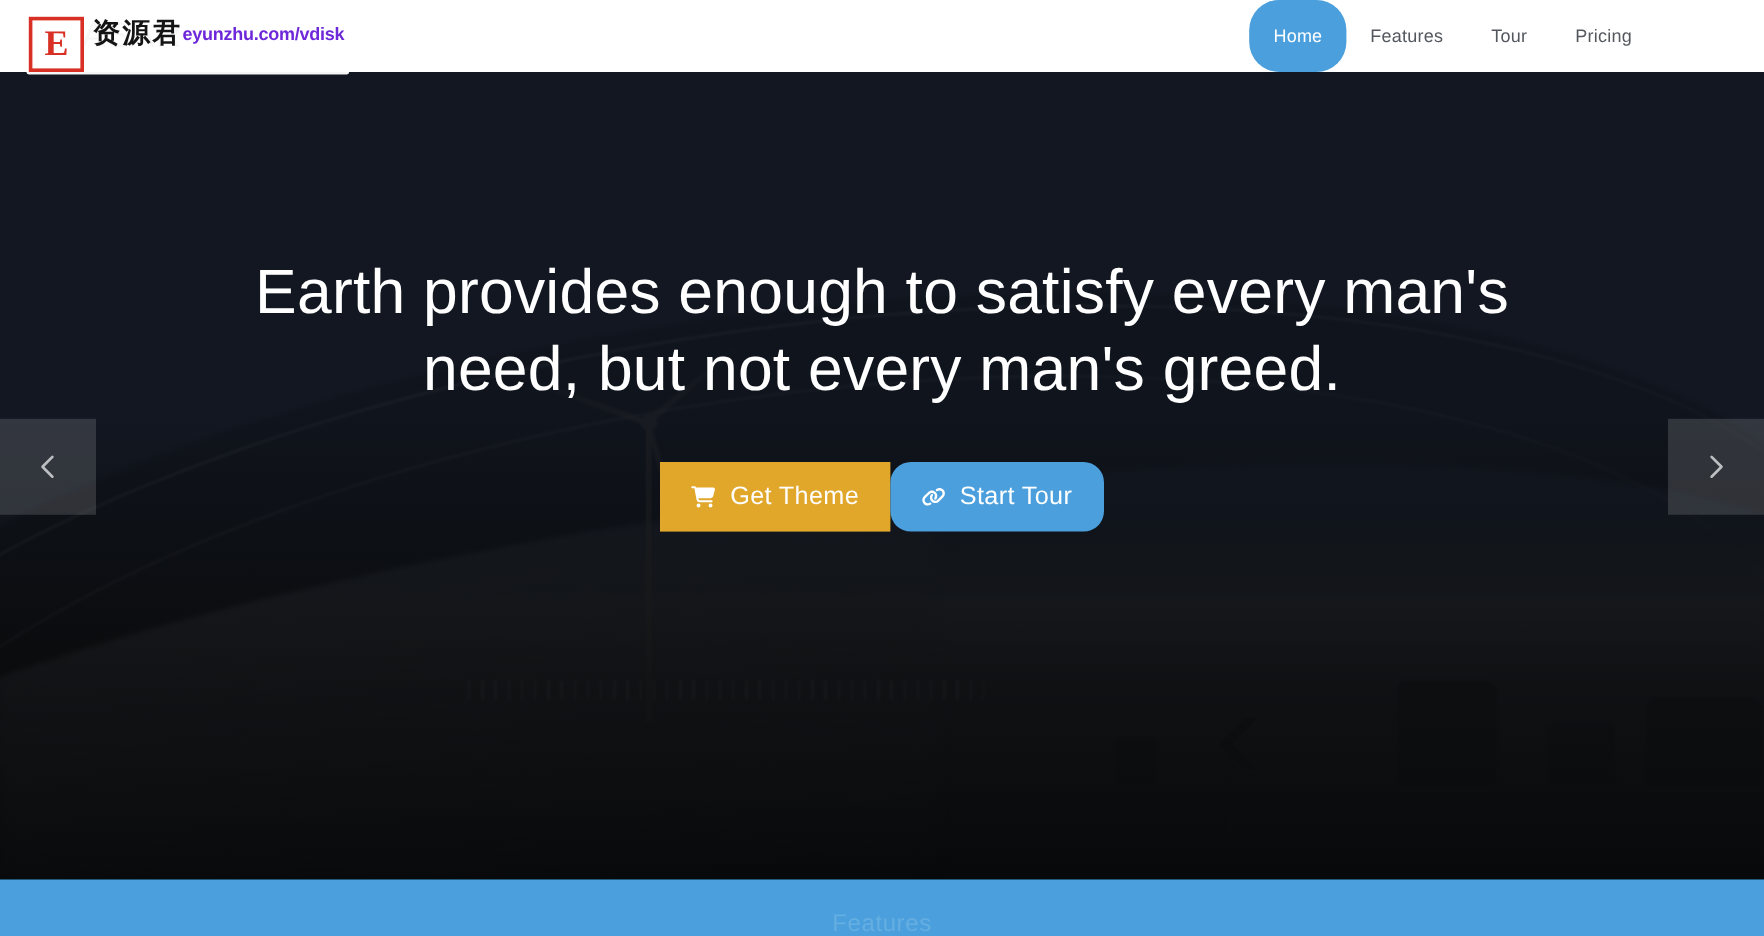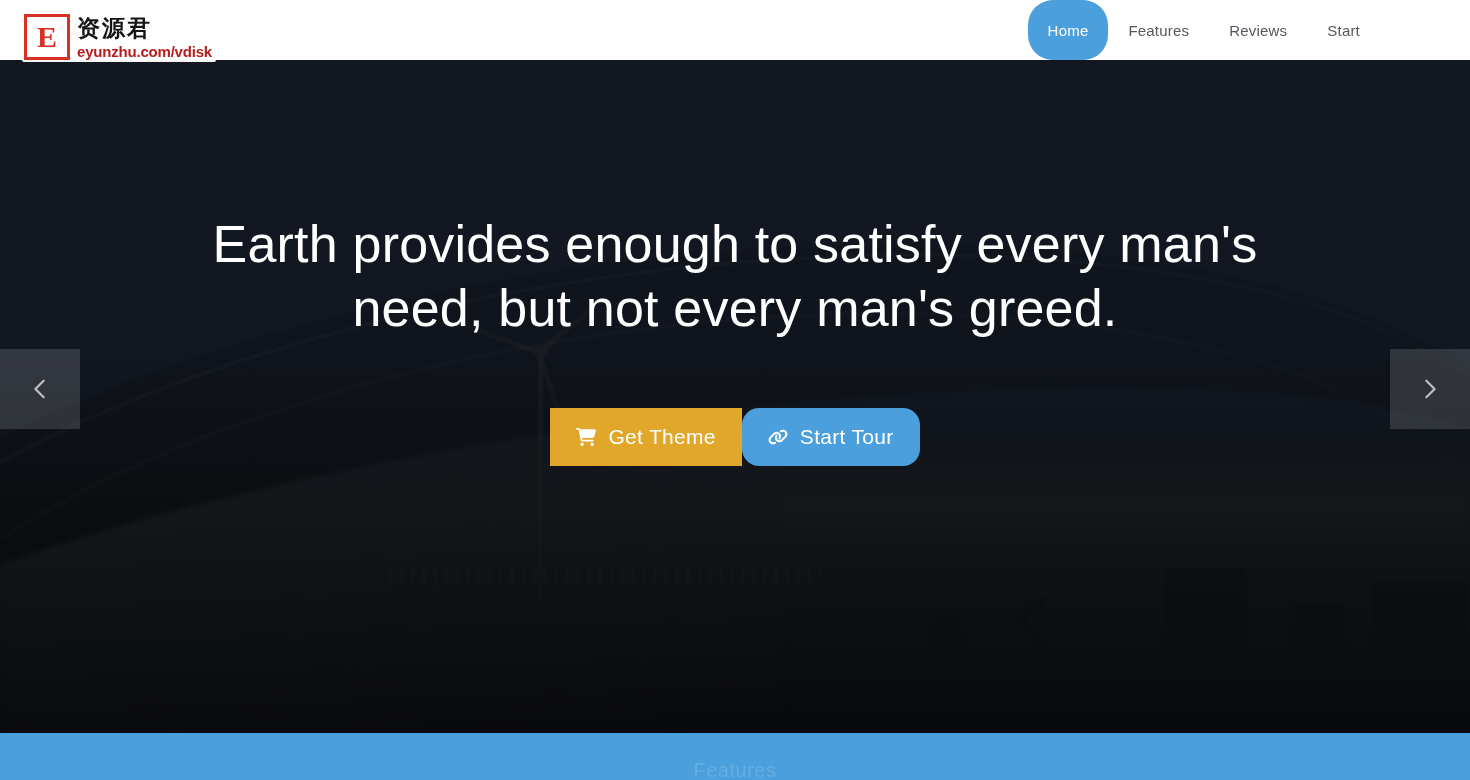--- a/index.html
+++ b/index.html
@@ -136,21 +136,21 @@
   .hero-content{
     position:absolute; inset:0;
     display:flex; flex-direction:column; align-items:center;
     padding-top:152px; z-index:10;
   }
   .hero-title{
     width:1140px; text-align:center;
     font-size:52px; line-height:64px; font-weight:300;
     color:#ffffff; letter-spacing:.2px;
   }
-  .hero-actions{ margin-top:68px; display:flex; }
+  .hero-actions{ margin-top:45px; display:flex; }
   .btn{
     display:flex; align-items:center; gap:12px;
     height:58px; padding:0 26px;
     font-size:21px; font-weight:300; color:#ffffff;
     border:none; cursor:pointer; letter-spacing:.3px;
     font-family:"Liberation Sans", sans-serif;
   }
   .btn-theme{ background:#e0a72b; }
   .btn-tour{ background:#4a9fdc;border-radius:17px; }
   .btn svg{ width:20px; height:20px; fill:#ffffff; flex:0 0 auto; }
@@ -189,50 +189,50 @@
   .wm-logo{
     width:46px; height:46px; background:#ffffff;
     border:3px solid #d93025;
     display:flex; align-items:center; justify-content:center;
     flex:0 0 auto;
   }
   .wm-logo span{
     font-family:"Liberation Serif", serif;
     font-weight:700; font-size:30px; color:#d93025; line-height:1;
   }
-  .wm-text{ display:flex; flex-direction:column; line-height:1; padding-top:3px;}
+  .wm-text{ display:flex; flex-direction:row; line-height:1; padding-top:3px;}
   .wm-cn{
     font-family:"DejaVu Sans", sans-serif;
     font-size:23px; font-weight:700; color:#141414; letter-spacing:2px;
   }
   .wm-url{
-    font-size:15px; font-weight:700; color:#b91c1c;
+    font-size:15px; font-weight:700; color:#6d28d9;
     margin-top:4px; letter-spacing:-.2px;
   }
 </style>
 </head>
 <body>
 
 <div class="navbar">
   <div class="brand">
     <span class="q-dim">QUASAR</span>
   </div>
 
   <ul class="nav-list">
     <li class="nav-item active">
         <span>Home</span>
       </li>
     <li class="nav-item">
         <span>Features</span>
       </li>
     <li class="nav-item">
-        <span>Reviews</span>
+        <span>Tour</span>
       </li>
     <li class="nav-item">
-        <span>Start</span>
+        <span>Pricing</span>
       </li>
   </ul>
 </div>
 
 <div class="hero">
 
   <div class="hero-photo">
     <div class="horizon"></div>
     <div class="field"></div>
     <div class="fence"></div>

